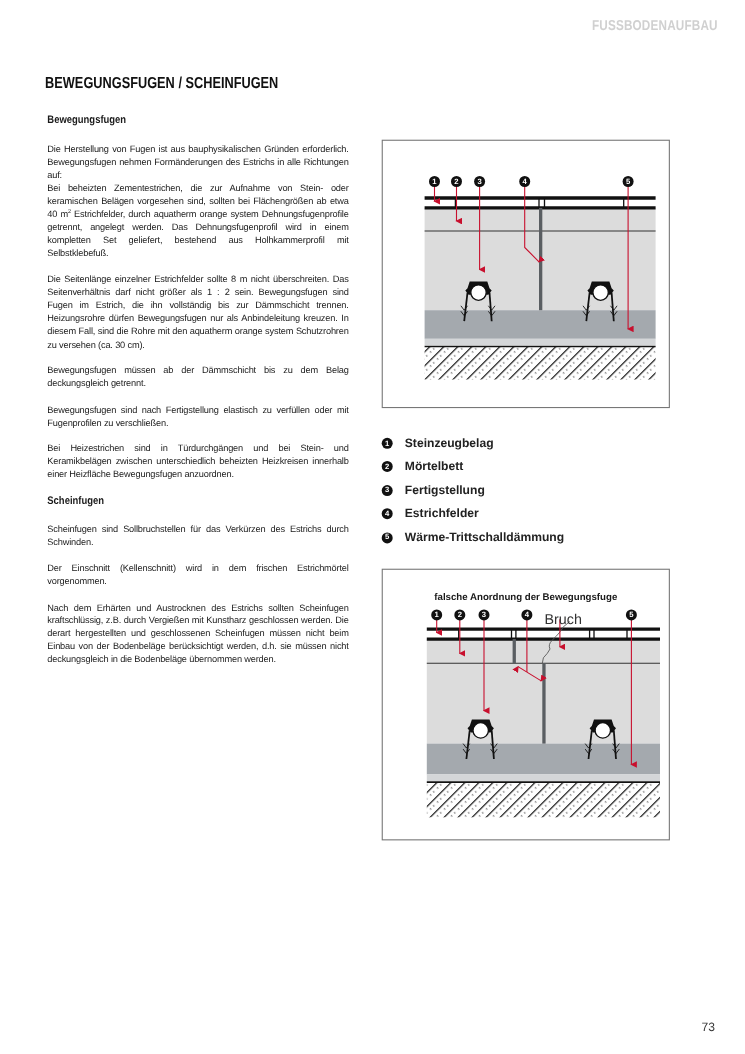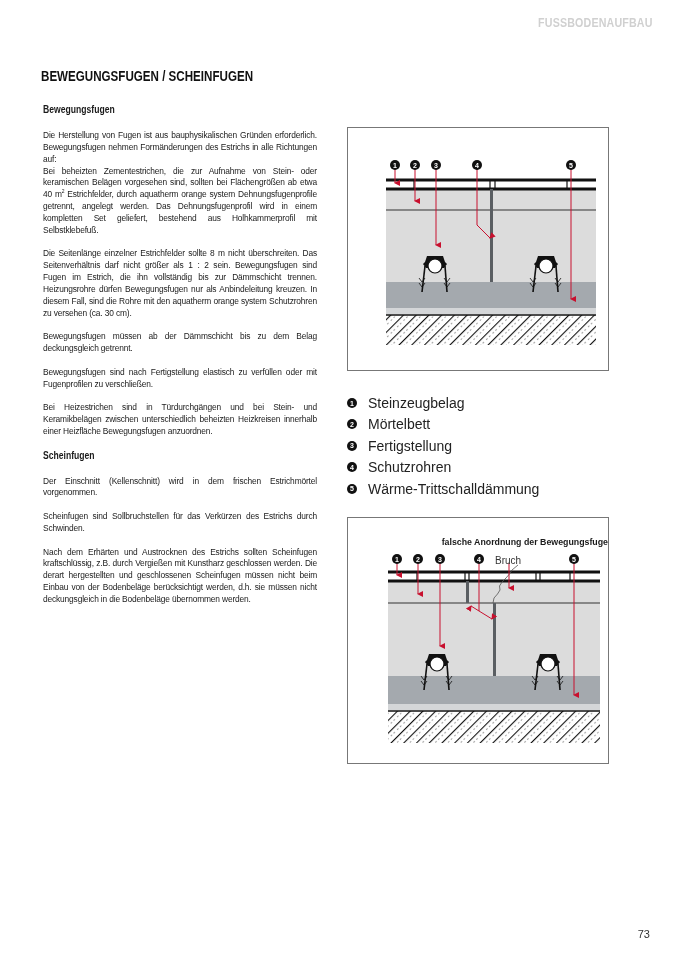--- a/index.html
+++ b/index.html
@@ -15,43 +15,43 @@
   .para { font-size:8.4px; line-height:11.85px; text-align:justify; margin:0 0 11.8px 0; letter-spacing:-0.15px; }
   .para sup { font-size:5px; line-height:0; vertical-align:super; }
   .figure-box { position:absolute; border:1.5px solid #777; background:#fff; }
   #fig1 { left:347px; top:127px; width:260px; height:242px; }
   #fig2 { left:347px; top:517px; width:260px; height:245px; }
   .figure-box svg { position:absolute; left:0; top:0; }
   .legend { position:absolute; left:347px; top:398px; width:200px; }
   .legend-item { display:flex; align-items:center; height:10px; margin-bottom:11.4px; }
   .legend-num { width:10px; height:10px; border-radius:50%; background:#111; color:#fff;
          font-size:7px; font-weight:bold; display:flex; align-items:center; justify-content:center; margin-right:11px; }
-  .legend-label { font-size:14px; color:#222; }
-  .fig-title { position:absolute; left:0; right:0; top:19px; text-align:right; font-size:8.8px; font-weight:bold; }
-  .bruch { position:absolute; left:147px; top:37px; font-size:10px; color:#333; }
+  .legend-label { font-size:11px; color:#222;font-weight:bold; }
+  .fig-title { position:absolute; left:0; right:0; top:19px; text-align:center; font-size:8.8px; font-weight:bold; }
+  .bruch { position:absolute; left:147px; top:37px; font-size:13px; color:#333; }
   .marker { position:absolute; width:10px; height:10px; border-radius:50%; background:#111; color:#fff;
          font-size:7px; font-weight:bold; display:flex; align-items:center; justify-content:center; }
   .page-number { position:absolute; right:27px; top:928px; font-size:11px; color:#333; }
 </style>
 </head>
 <body>
 
 <div class="section-header">FUSSBODENAUFBAU</div>
 <div class="page-title">BEWEGUNGSFUGEN / SCHEINFUGEN</div>
 
 <div class="left-col">
   <div class="subhead">Bewegungsfugen</div>
   <p class="para"><span>Die Herstellung von Fugen ist aus bauphysikalischen Gründen erforderlich. Bewegungsfugen nehmen Formänderungen des Estrichs in alle Richtungen auf:</span><br><span>Bei beheizten Zementestrichen, die zur Aufnahme von Stein- oder keramischen Belägen vorgesehen sind, sollten bei Flächengrößen ab etwa 40</span> <span>m</span><sup>2</sup> <span>Estrichfelder, durch aquatherm orange system Dehnungsfugenprofile getrennt, angelegt werden. Das Dehnungsfugenprofil wird in einem kompletten Set geliefert, bestehend aus Holhkammerprofil mit Selbstklebefuß.</span></p>
   <p class="para">Die Seitenlänge einzelner Estrichfelder sollte 8 m nicht überschreiten. Das Seitenverhältnis darf nicht größer als 1 : 2 sein. Bewegungsfugen sind Fugen im Estrich, die ihn vollständig bis zur Dämmschicht trennen. Heizungsrohre dürfen Bewegungsfugen nur als Anbindeleitung kreuzen. In diesem Fall, sind die Rohre mit den aquatherm orange system Schutzrohren zu versehen (ca. 30 cm).</p>
   <p class="para">Bewegungsfugen müssen ab der Dämmschicht bis zu dem Belag deckungsgleich getrennt.</p>
   <p class="para">Bewegungsfugen sind nach Fertigstellung elastisch zu verfüllen oder mit Fugenprofilen zu verschließen.</p>
   <p class="para">Bei Heizestrichen sind in Türdurchgängen und bei Stein- und Keramikbelägen zwischen unterschiedlich beheizten Heizkreisen innerhalb einer Heizfläche Bewegungsfugen anzuordnen.</p>
   <div class="subhead">Scheinfugen</div>
+  <p class="para">Scheinfugen sind Sollbruchstellen für das Verkürzen des Estrichs durch Schwinden.</p>
   <p class="para">Der Einschnitt (Kellenschnitt) wird in dem frischen Estrichmörtel vorgenommen.</p>
-  <p class="para">Scheinfugen sind Sollbruchstellen für das Verkürzen des Estrichs durch Schwinden.</p>
   <p class="para">Nach dem Erhärten und Austrocknen des Estrichs sollten Scheinfugen kraftschlüssig, z.B. durch Vergießen mit Kunstharz geschlossen werden. Die derart hergestellten und geschlossenen Scheinfugen müssen nicht beim Einbau von der Bodenbeläge berücksichtigt werden, d.h. sie müssen nicht deckungsgleich in die Bodenbeläge übernommen werden.</p>
 </div>
 
 <div class="figure-box" id="fig1">
   <svg width="260" height="242">
     <defs>
       <pattern id="hatch1" patternUnits="userSpaceOnUse" width="9" height="9" patternTransform="rotate(45)">
         <rect width="9" height="9" fill="#fff"></rect>
         <line x1="0" y1="0" x2="0" y2="9" stroke="#111" stroke-width="2.2"></line>
         <circle cx="4.5" cy="2" r="0.6" fill="#333"></circle>
@@ -121,21 +121,21 @@
   <div class="legend-item">
     <span class="legend-num">2</span>
     <span class="legend-label">Mörtelbett</span>
   </div>
   <div class="legend-item">
     <span class="legend-num">3</span>
     <span class="legend-label">Fertigstellung</span>
   </div>
   <div class="legend-item">
     <span class="legend-num">4</span>
-    <span class="legend-label">Schutzrohren</span>
+    <span class="legend-label">Estrichfelder</span>
   </div>
   <div class="legend-item">
     <span class="legend-num">5</span>
     <span class="legend-label">Wärme-Trittschalldämmung</span>
   </div>
 </div>
 
 <div class="figure-box" id="fig2">
   <div class="fig-title">falsche Anordnung der Bewegungsfuge</div>
   <svg width="260" height="245">

